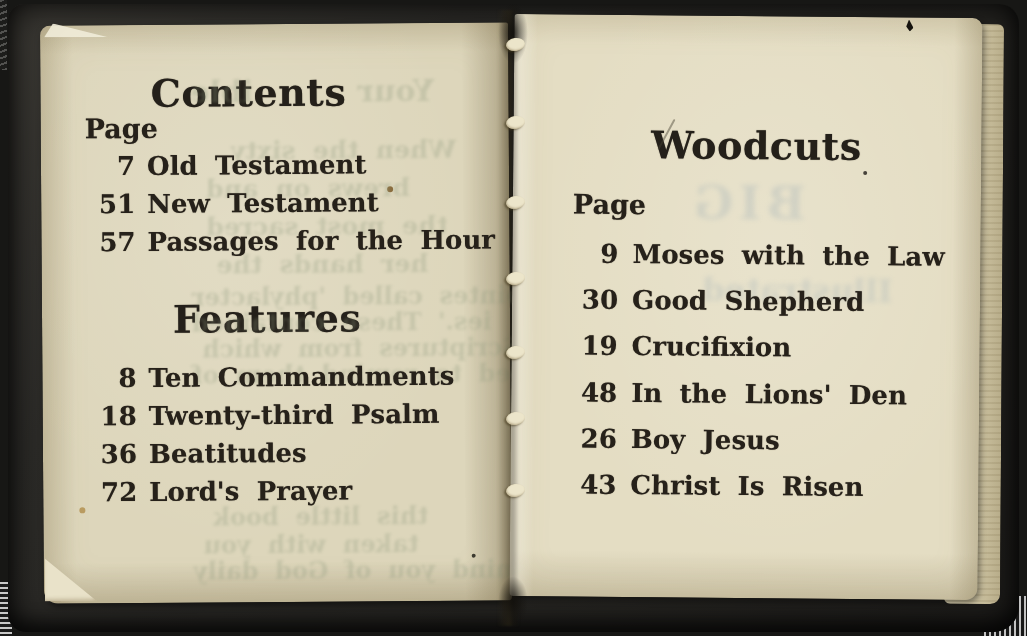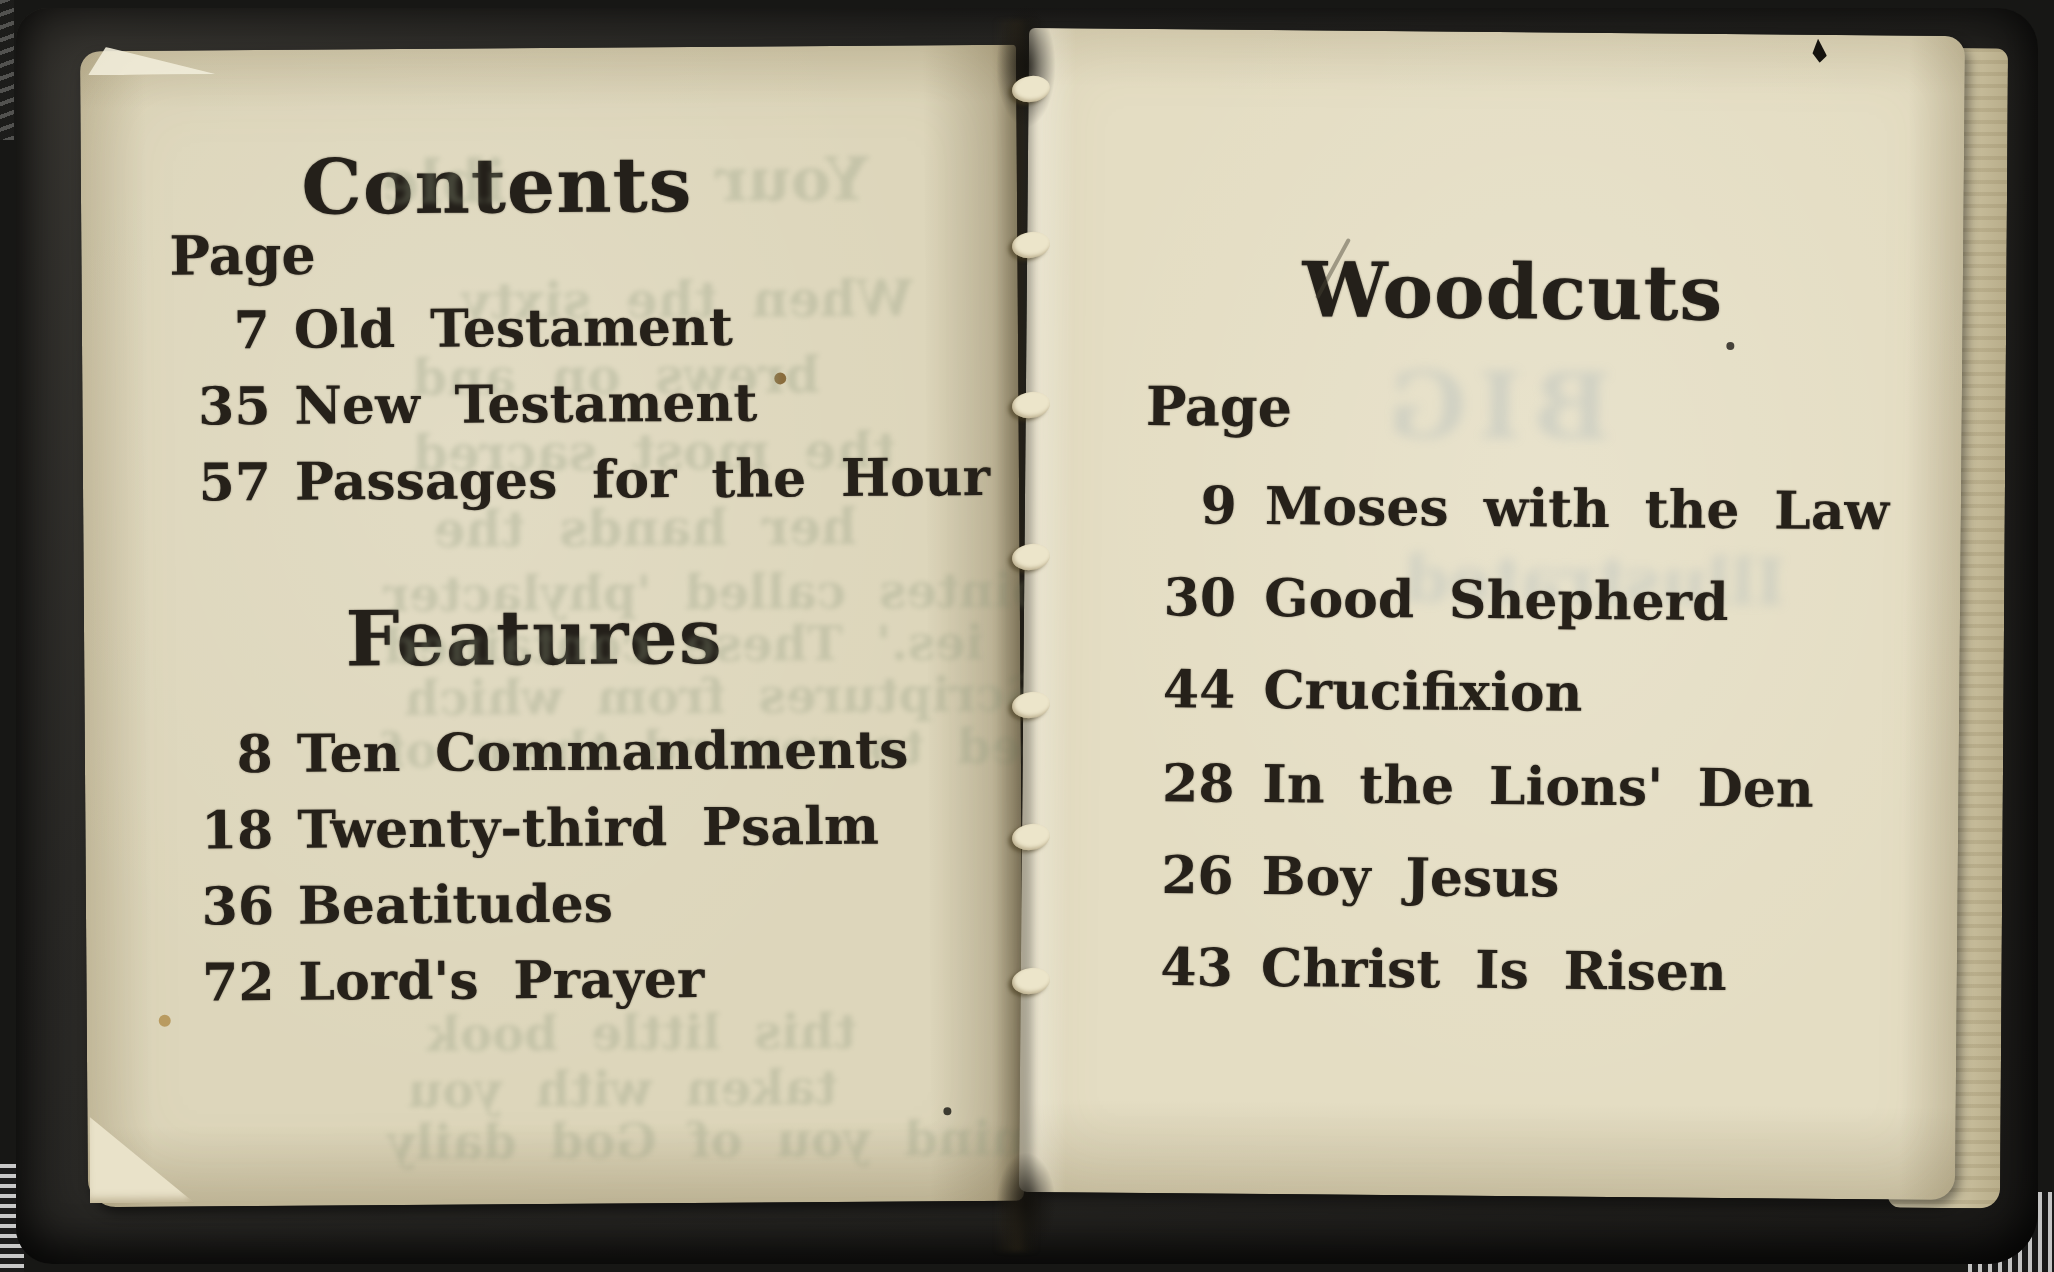--- a/index.html
+++ b/index.html
@@ -125,21 +125,21 @@
     <div class="ghost gl" style="top:532px;left:150px;font-size:24px;">mind  you  of  God  daily</div>
 
     <div class="heading" style="top:46px;left:0;width:416px;">Contents</div>
     <div class="pagelabel" style="top:88px;left:44px;">Page</div>
 
     <div class="row pl" style="top:126px;">
       <span class="num">7</span>
       <span class="ttl">Old Testament</span>
     </div>
     <div class="row pl" style="top:164px;">
-      <span class="num">35</span>
+      <span class="num">51</span>
       <span class="ttl">New Testament</span>
     </div>
     <div class="row pl" style="top:202px;">
       <span class="num">57</span>
       <span class="ttl">Passages for the Hour</span>
     </div>
 
     <div class="heading" style="top:272px;left:0;width:450px;">Features</div>
 
     <div class="row pl" style="top:338px;">
@@ -173,25 +173,25 @@
 
     <div class="row pr" style="top:224px;">
       <span class="num">9</span>
       <span class="ttl">Moses with the Law</span>
     </div>
     <div class="row pr" style="top:270px;">
       <span class="num">30</span>
       <span class="ttl">Good Shepherd</span>
     </div>
     <div class="row pr" style="top:316px;">
-      <span class="num">44</span>
+      <span class="num">19</span>
       <span class="ttl">Crucifixion</span>
     </div>
     <div class="row pr" style="top:363px;">
-      <span class="num">28</span>
+      <span class="num">48</span>
       <span class="ttl">In the Lions' Den</span>
     </div>
     <div class="row pr" style="top:409px;">
       <span class="num">26</span>
       <span class="ttl">Boy Jesus</span>
     </div>
     <div class="row pr" style="top:455px;">
       <span class="num">43</span>
       <span class="ttl">Christ Is Risen</span>
     </div>

